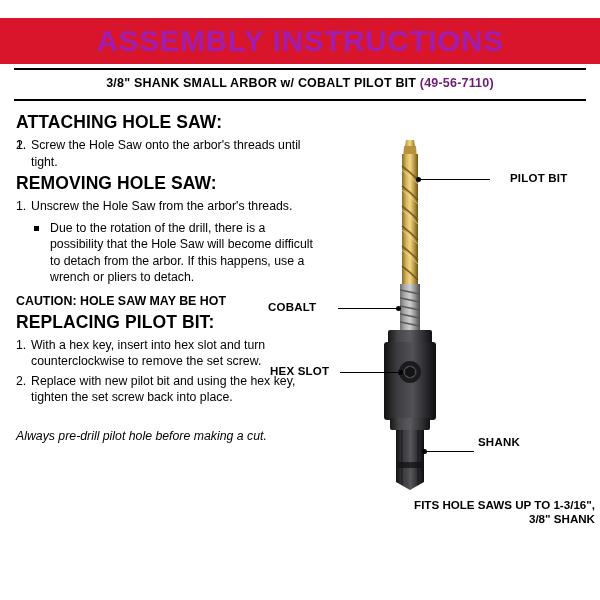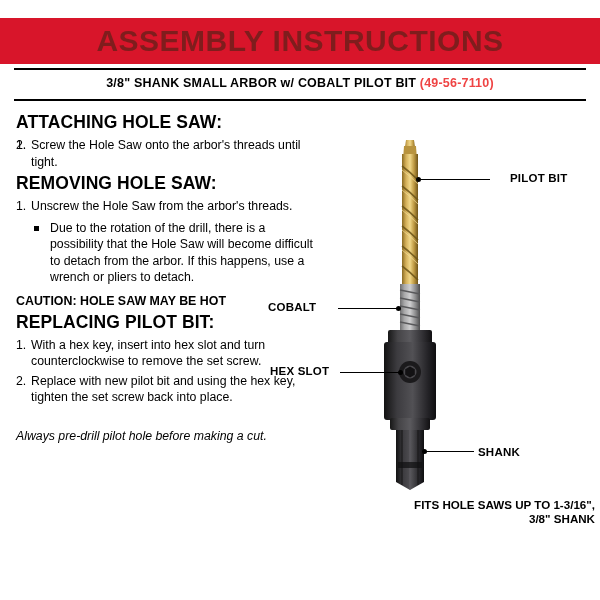--- a/index.html
+++ b/index.html
@@ -31,38 +31,38 @@
     background: #d8152a;
   }
   .header-title {
     position: absolute;
     top: 18px;
     left: 0;
     width: 600px;
     height: 30px;
     line-height: 46px;
     text-align: center;
-    color: #7f1d1d;
+    color: #a21caf;
     font-weight: bold;
     font-size: 30px;
     letter-spacing: 0.5px;
     font-family: "Liberation Sans", sans-serif;
   }
   .subtitle {
     position: absolute;
     top: 76px;
     left: 0;
     width: 600px;
     text-align: center;
     font-size: 12.5px;
     font-weight: bold;
     letter-spacing: 0.2px;
   }
   .subtitle .code {
-    color: #ef4444;
+    color: #701a75;
   }
   .rule {
     position: absolute;
     left: 14px;
     width: 572px;
     height: 2px;
     background: #000000;
   }
   .rule-top { top: 68px; }
   .rule-bottom { top: 99px; }
@@ -316,21 +316,21 @@
     <div class="dot" style="left:86px; top:196px;"></div>
     <div class="leader" style="left:28px; top:198px; width:60px;"></div>
     <div class="callout-label" style="left:-42px; top:191px;">COBALT</div>
 
     <div class="dot" style="left:88px; top:260px;"></div>
     <div class="leader" style="left:30px; top:262px; width:60px;"></div>
     <div class="callout-label" style="left:-40px; top:255px;">HEX SLOT</div>
 
     <div class="dot" style="left:112px; top:339px;"></div>
     <div class="leader" style="left:116px; top:341px; width:48px;"></div>
-    <div class="callout-label" style="left:168px; top:336px;">SHANK</div>
+    <div class="callout-label" style="left:168px; top:326px;">SHANK</div>
   </div>
 
   <div class="fits-text">
     <div>FITS HOLE SAWS UP TO 1-3/16",</div>
     <div>3/8" SHANK</div>
   </div>
 
 </div>
 
 </body></html>

